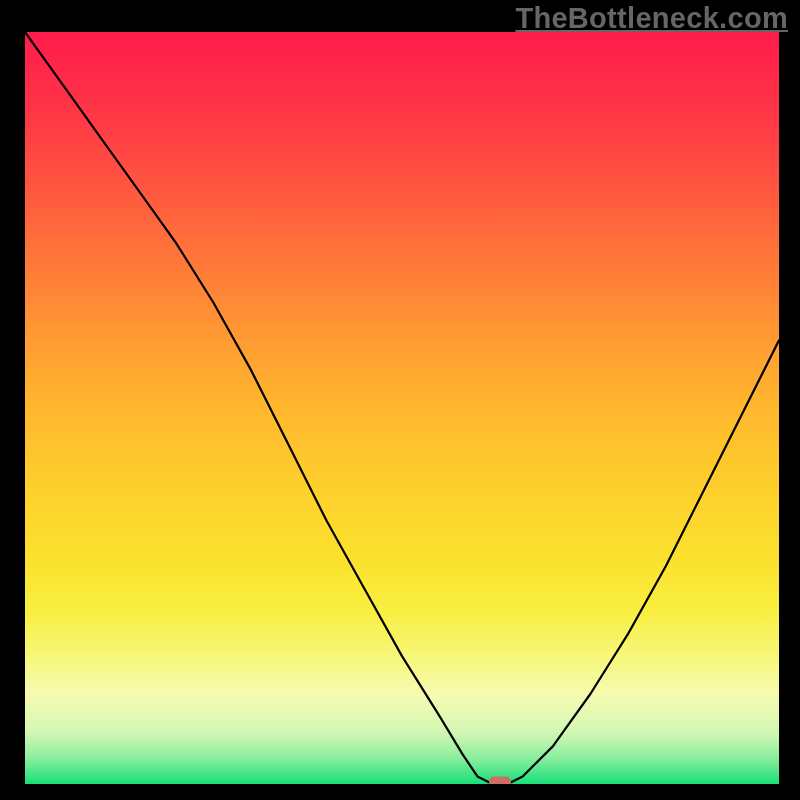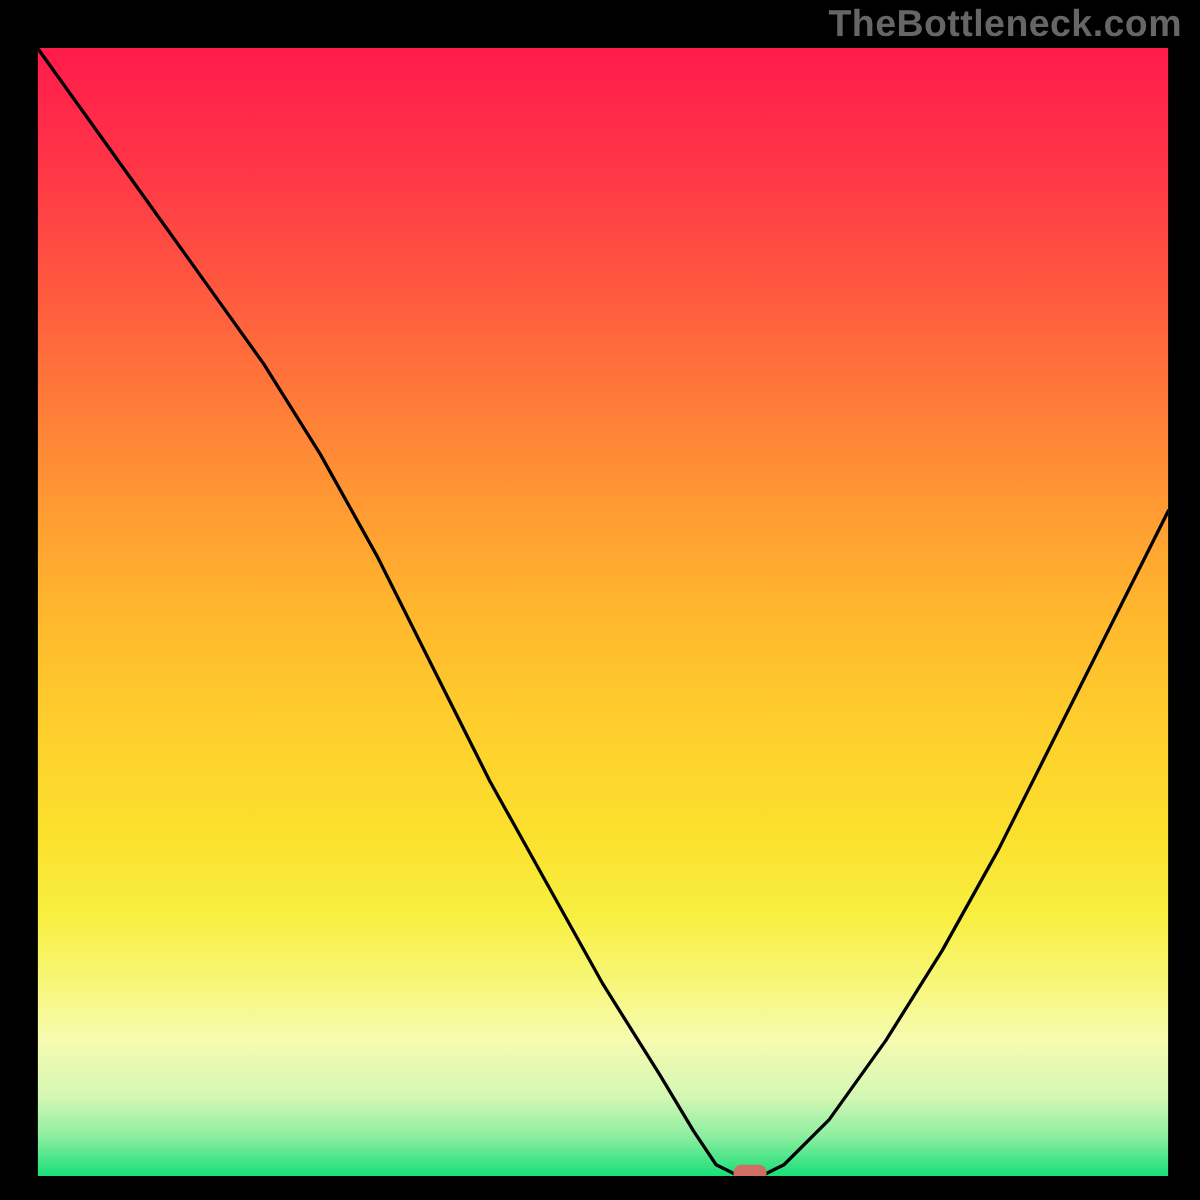--- a/index.html
+++ b/index.html
@@ -15,24 +15,25 @@
     width: 800px;
     height: 800px;
     background: #000;
     position: relative;
   }
   .watermark {
     position: absolute;
     top: 2px;
     right: 12px;
     color: #666;
-    font-size: 25px;
+    font-size: 29px;
     font-weight: 600;
     letter-spacing: 0.3px;
     z-index: 5;
+    text-decoration: underline;
   }
   .plot-area {
     position: absolute;
     left: 25px;
     top: 32px;
     width: 754px;
     height: 752px;
     overflow: hidden;
   }
   .plot-area svg {

